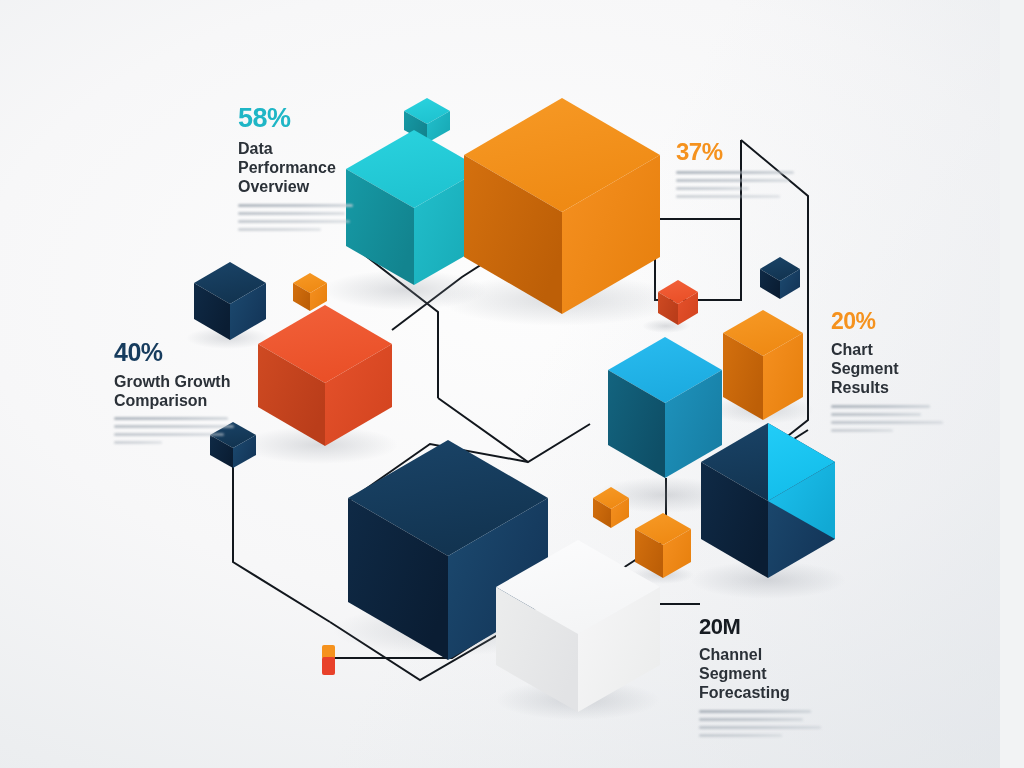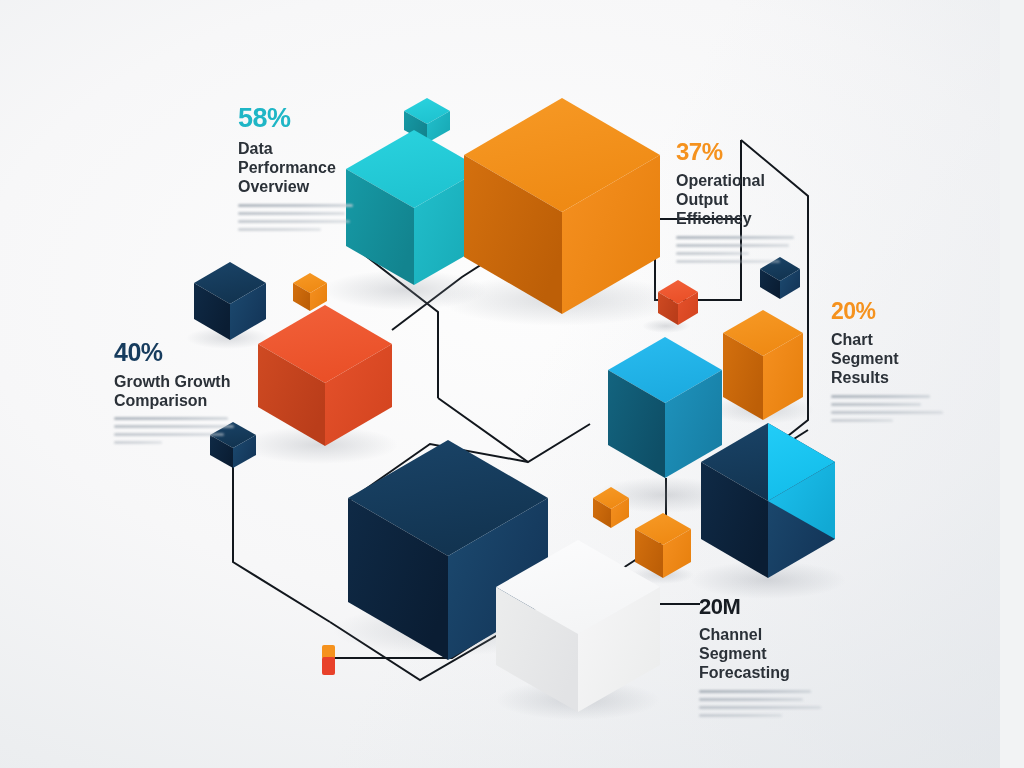--- a/index.html
+++ b/index.html
@@ -291,52 +291,51 @@
     <div class="c-body">
       <div class="ln" style="width:100%"></div>
       <div class="ln s2" style="width:93%"></div>
       <div class="ln s3" style="width:97%"></div>
       <div class="ln s4" style="width:72%"></div>
     </div>
   </div>
 
   <div class="callout" style="left:676px;top:140px;width:118px;">
     <div class="c-val" style="font-size:24px;color:#f5921e;">37%</div>
-    <div class="c-sub">Operational Output Efficiency</div>
     <div class="c-body">
       <div class="ln" style="width:100%"></div>
       <div class="ln s2" style="width:96%"></div>
       <div class="ln s3" style="width:62%"></div>
       <div class="ln s4" style="width:88%"></div>
     </div>
   </div>
 
   <div class="callout" style="left:114px;top:340px;width:120px;">
     <div class="c-val" style="font-size:25px;color:#173c5e;">40%</div>
     <div class="c-sub">Growth Growth Comparison</div>
     <div class="c-body">
       <div class="ln" style="width:95%"></div>
       <div class="ln s2" style="width:100%"></div>
       <div class="ln s3" style="width:92%"></div>
       <div class="ln s4" style="width:40%"></div>
     </div>
   </div>
 
-  <div class="callout" style="left:831px;top:300px;width:112px;">
+  <div class="callout" style="left:831px;top:310px;width:112px;">
     <div class="c-val" style="font-size:23px;color:#f5921e;">20%</div>
     <div class="c-sub">Chart Segment Results</div>
     <div class="c-body">
       <div class="ln" style="width:88%"></div>
       <div class="ln s2" style="width:80%"></div>
       <div class="ln s3" style="width:100%"></div>
       <div class="ln s4" style="width:55%"></div>
     </div>
   </div>
 
-  <div class="callout" style="left:699px;top:596px;width:122px;">
+  <div class="callout" style="left:699px;top:616px;width:122px;">
     <div class="c-val" style="font-size:22px;color:#171c22;">20M</div>
     <div class="c-sub">Channel Segment Forecasting</div>
     <div class="c-body">
       <div class="ln" style="width:92%"></div>
       <div class="ln s2" style="width:85%"></div>
       <div class="ln s3" style="width:100%"></div>
       <div class="ln s4" style="width:68%"></div>
     </div>
   </div>
 

